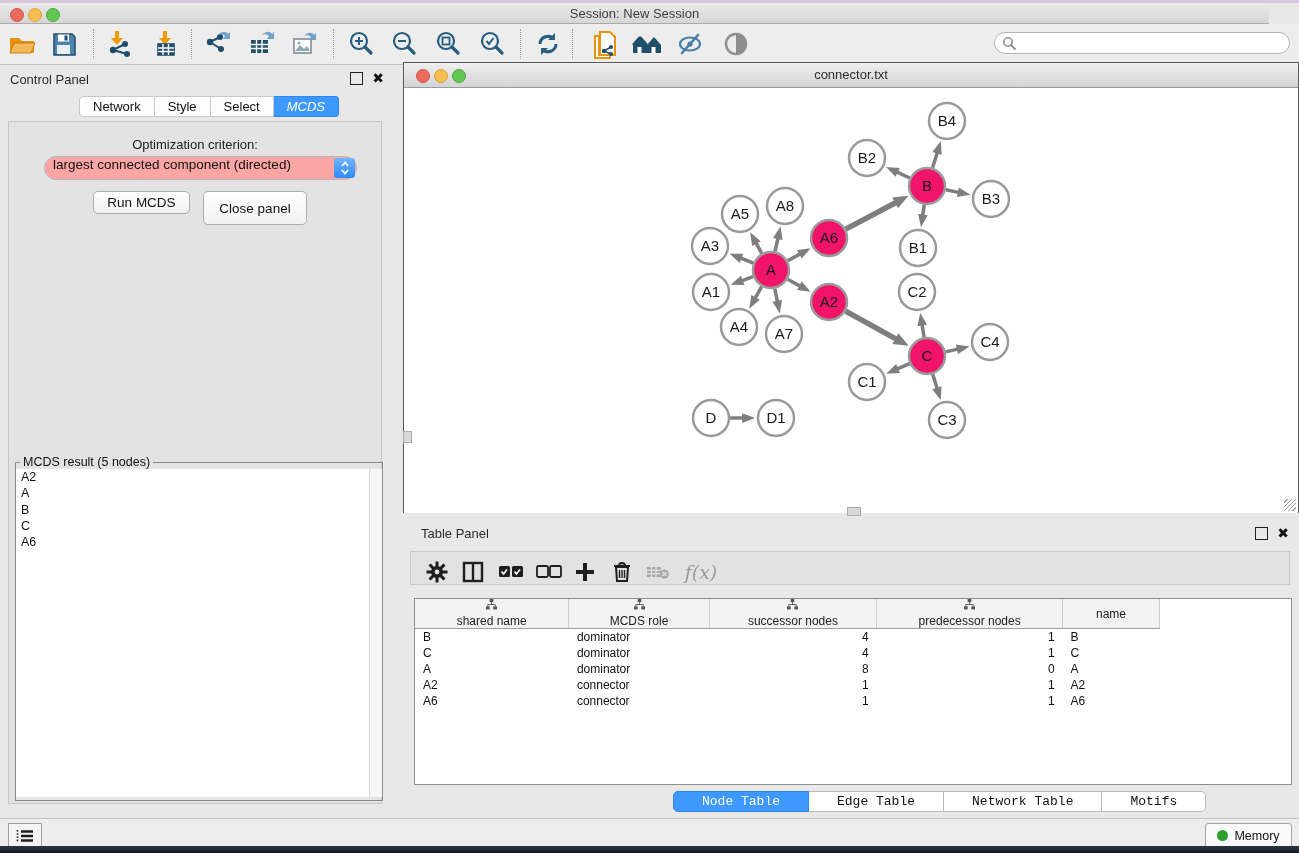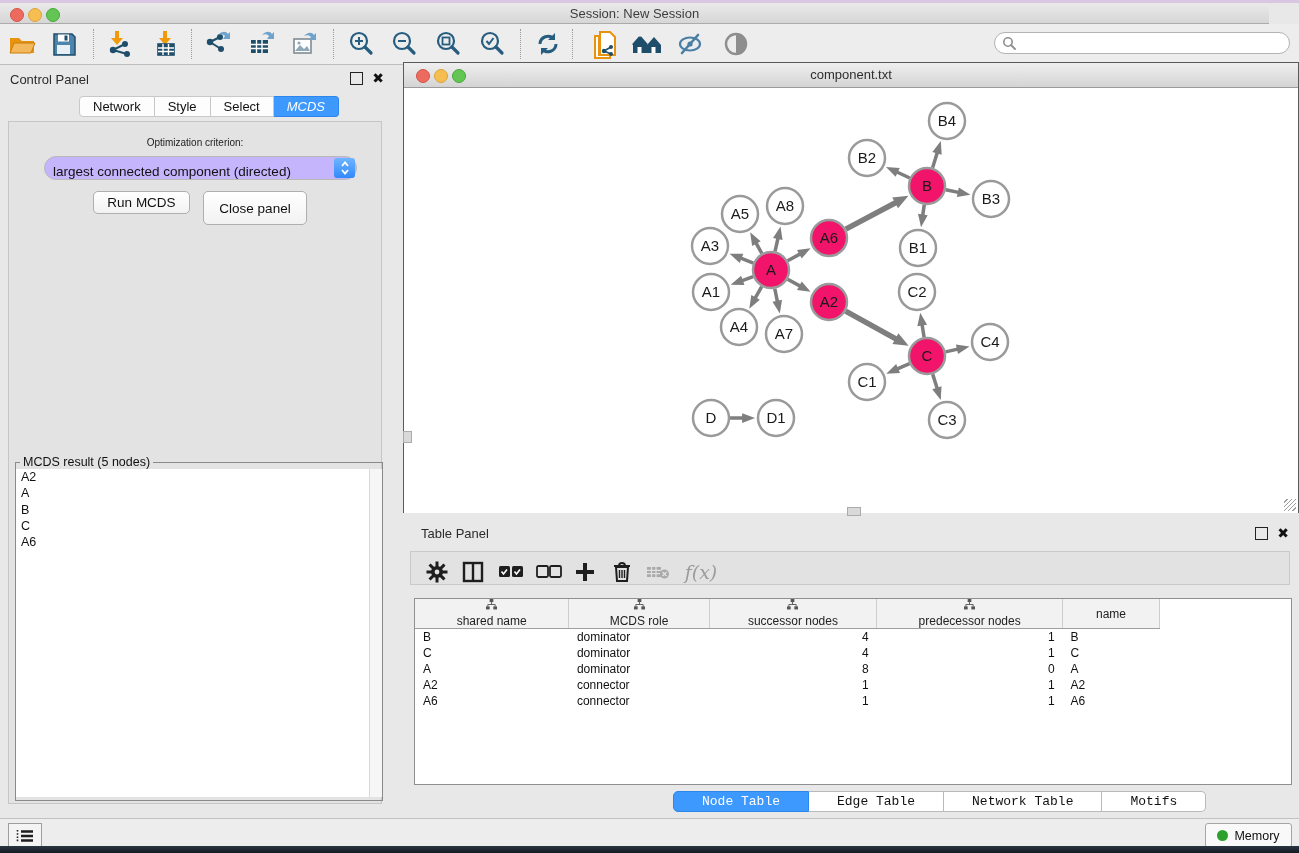--- a/index.html
+++ b/index.html
@@ -26,23 +26,23 @@
   .panel-controls{position:absolute;right:6px;top:7px;display:flex;gap:9px;align-items:center;}
   .float-glyph{width:11px;height:11px;border:1.5px solid #222;display:inline-block;}
   .close-glyph{font-size:14px;font-weight:bold;color:#111;line-height:11px;}
   .cp-tabs{position:absolute;left:79px;top:31px;display:flex;height:21px;}
   .cp-tab{background:#FDFDFD;border:1px solid #C8C8C8;border-left:none;font-size:13px;color:#111;
     display:flex;align-items:center;justify-content:center;padding:0 13px;}
   .cp-tab:first-child{border-left:1px solid #C8C8C8;border-radius:4px 0 0 4px;}
   .cp-tab:last-child{border-radius:0 4px 4px 0;}
   .cp-tab.selected{background:#3D99FD;border-color:#2E86EA;color:#fff;font-style:italic;}
   .cp-content{position:absolute;left:8px;top:56px;width:374px;height:683px;background:#E3E3E3;border:1px solid #C6C6C6;box-sizing:border-box;}
-  .opt-label{position:absolute;left:0;right:0;top:15px;text-align:center;font-size:10px;color:#1C1C1C;}
-  .dropdown{position:absolute;left:35px;top:34px;width:313px;height:24px;background:#c4b5fd;border:1px solid #B9B9B9;
-    border-radius:12px;box-sizing:border-box;display:flex;align-items:flex-end;}
+  .opt-label{position:absolute;left:0;right:0;top:15px;text-align:center;font-size:13px;color:#1C1C1C;}
+  .dropdown{position:absolute;left:35px;top:34px;width:313px;height:24px;background:#fca5a5;border:1px solid #B9B9B9;
+    border-radius:12px;box-sizing:border-box;display:flex;align-items:flex-start;}
   .dropdown .dd-text{font-size:13.5px;padding-left:8px;color:#111;white-space:nowrap;}
   .dd-stepper{position:absolute;right:1px;top:1px;width:21px;height:20px;border-radius:3px;
     background:linear-gradient(#6FB5FF,#3089FB);display:flex;flex-direction:column;align-items:center;justify-content:center;}
   .dd-stepper svg{display:block;}
   .btn{background:linear-gradient(#FFFFFF,#F2F2F2);border:1px solid #AFAFAF;border-radius:5px;
     font-size:13.5px;color:#111;display:flex;align-items:center;justify-content:center;box-sizing:border-box;}
   .run-btn{position:absolute;left:84px;top:69px;width:97px;height:23px;}
   .closep-btn{position:absolute;left:194px;top:69px;width:104px;height:34px;}
   .result-fieldset{position:absolute;left:6px;top:333px;width:368px;height:346px;border:1px solid #8A8A8A;
     margin:0;padding:0;box-sizing:border-box;}
@@ -286,21 +286,21 @@
           </div>
       </fieldset>
     </div>
   </div>
 
   <div class="net-window">
     <div class="net-titlebar">
       <span class="tl red"></span>
       <span class="tl yellow"></span>
       <span class="tl green"></span>
-      <div class="net-title">component.txt</div>
+      <div class="net-title">connector.txt</div>
     </div>
     <div class="net-canvas">
       <svg id="graph-svg" width="894" height="425">
           <line x1="349.16134999815444" y1="188.54083833401003" x2="336.90321066098846" y2="193.03548942430422" stroke="#7E7E7E" stroke-width="3.5"></line>
           <polygon points="326.71640263361877,196.7706523676731 337.1027218781144,187.76995808604013 340.45920470740896,196.92400216593458" fill="#7E7E7E"></polygon>
           <line x1="349.3192469177497" y1="175.04363813157366" x2="335.6385255615617" y2="169.66105923733573" stroke="#7E7E7E" stroke-width="3.5"></line>
           <polygon points="325.5418849856451,165.68861048615543 339.28451347067113,165.85679884054008 335.71480145924187,174.92981686958956" fill="#7E7E7E"></polygon>
           <line x1="357.6988396225549" y1="198.56769192232414" x2="350.59168200113834" y2="211.22731643547243" stroke="#7E7E7E" stroke-width="3.5"></line>
           <polygon points="345.2802298908604,220.6883405069049 347.31983056079935,207.09686692575173 355.82167246830784,211.8698308036512" fill="#7E7E7E"></polygon>
           <line x1="357.7979982226807" y1="165.3770290474232" x2="351.4254608740852" y2="153.86534867576694" stroke="#7E7E7E" stroke-width="3.5"></line>

